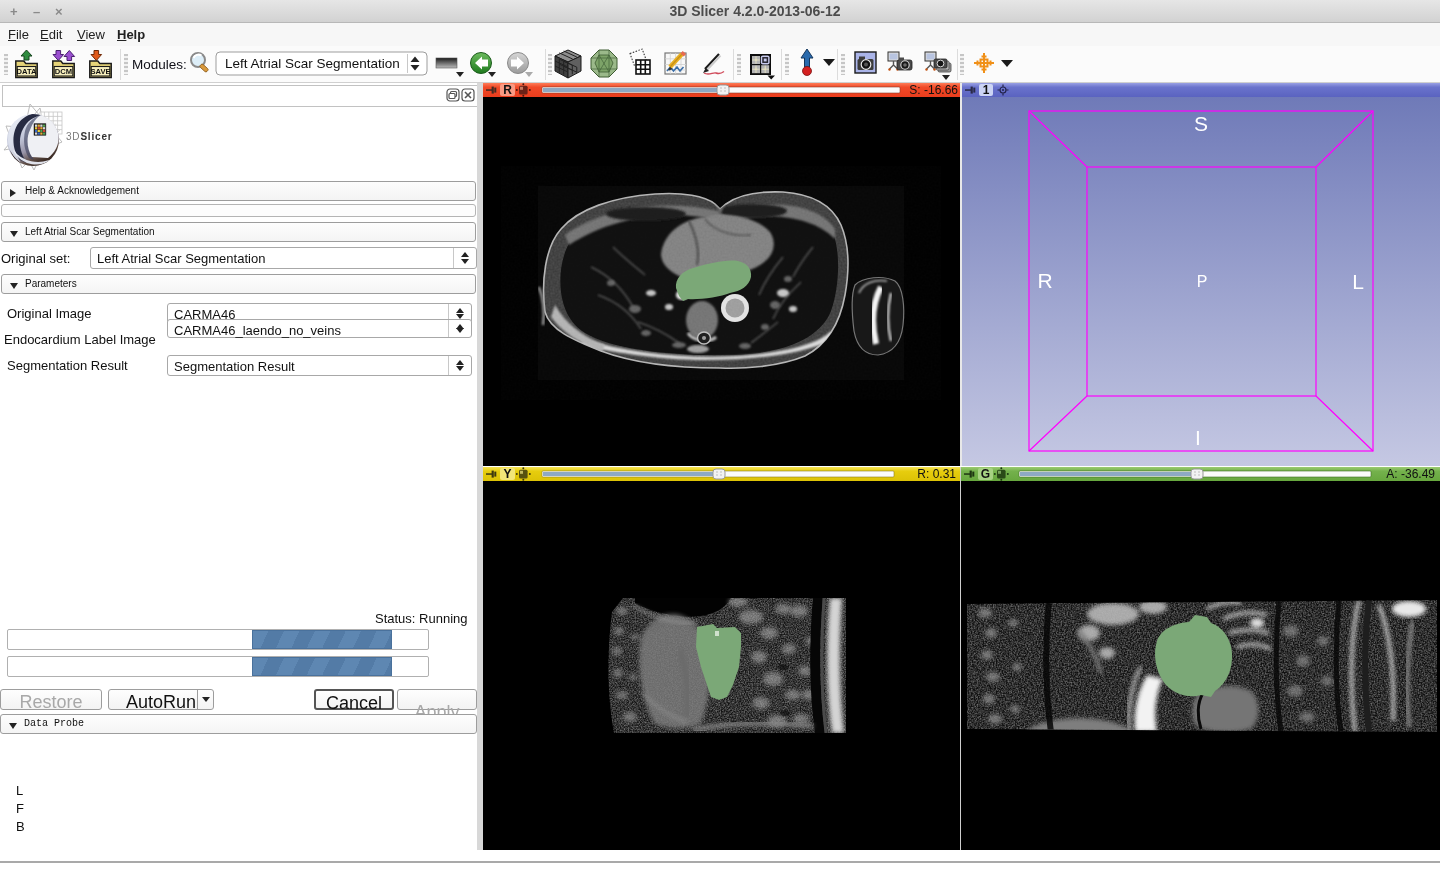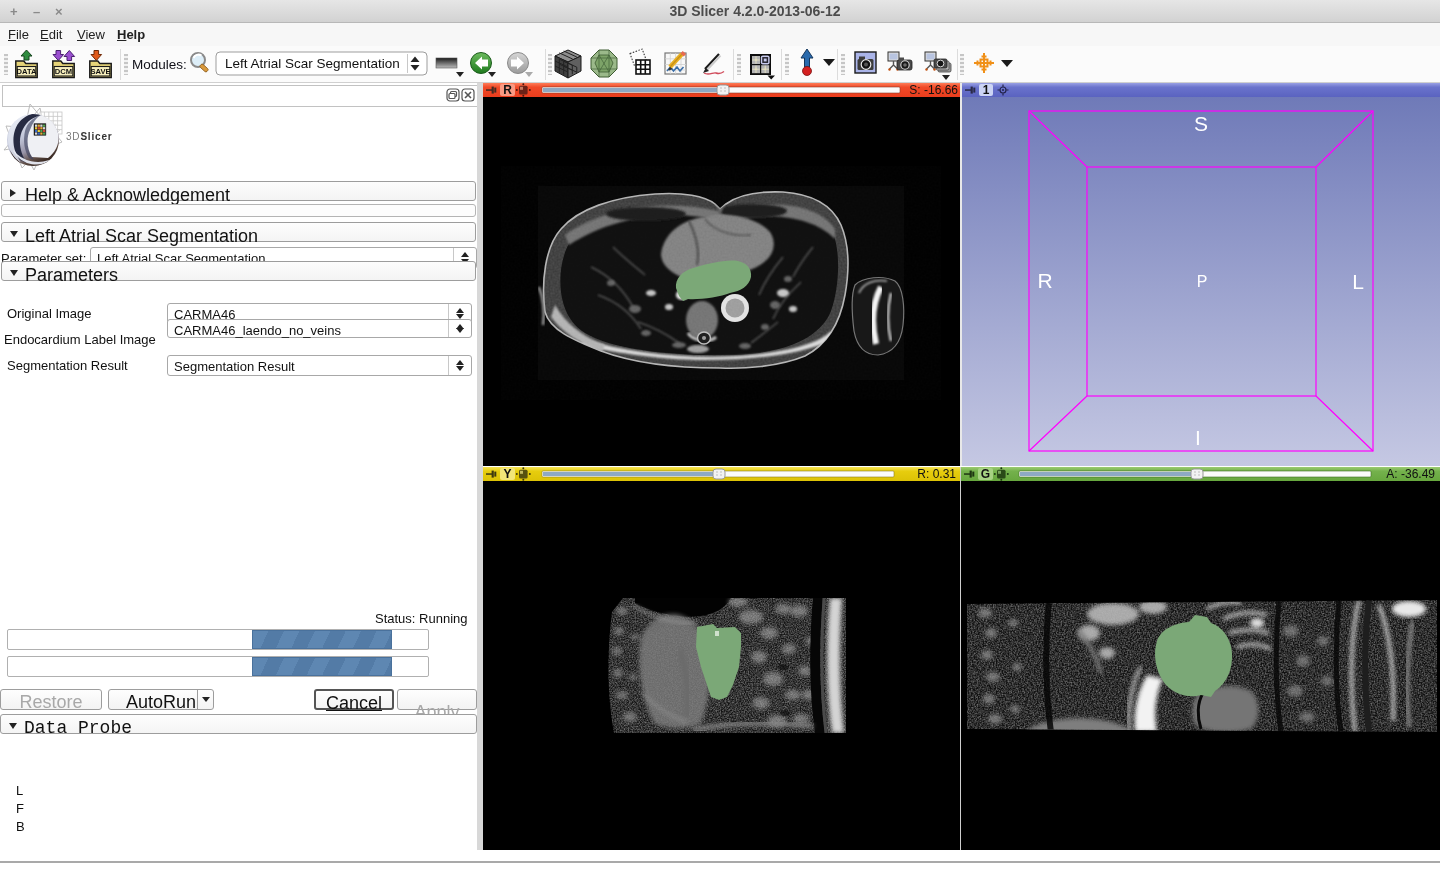--- a/index.html
+++ b/index.html
@@ -18,21 +18,21 @@
   #menubar{left:0;top:23px;width:1440px;height:23px;background:#f7f7f7;}
   .menuitem{top:4px;font-size:13px;color:#222;}
   .menuitem span{text-decoration:underline;}
   
   #toolbar{left:0;top:46px;width:1440px;height:36px;background:#fbfbfb;
     border-bottom:1px solid #d0d0d0;}
   
   #panel{left:0;top:83px;width:477px;height:779px;background:#ffffff;}
   .hdr{left:1px;width:475px;height:20px;border:1px solid #9d9d9d;border-radius:3px;
     background:linear-gradient(#fdfdfd,#f4f4f4);box-sizing:border-box;
-    font-size:18px;color:#111;}
+    font-size:10px;color:#111;}
   .hdr .tri{position:absolute;left:8px;top:7px;width:0;height:0;}
   .tri-r{border-left:6px solid #222;border-top:4px solid transparent;border-bottom:4px solid transparent;}
   .tri-d{border-top:6px solid #222;border-left:4px solid transparent;border-right:4px solid transparent;}
   .hdr .txt{position:absolute;left:23px;top:3px;}
   .combo{box-sizing:border-box;border:1px solid #a8a8a8;border-radius:3px;background:#fff;
     font-size:13px;color:#111;}
   .combo .ct{position:absolute;left:6px;top:3px;white-space:nowrap;}
   .spin{position:absolute;right:0;top:0;width:22px;height:100%;border-left:1px solid #c8c8c8;}
   .spin:before,.spin:after{content:"";position:absolute;left:7px;width:0;height:0;}
   .spin:before{top:4px;border-bottom:5px solid #222;border-left:4px solid transparent;border-right:4px solid transparent;}
@@ -351,27 +351,27 @@
   <div class="abs hdr" style="top:181px;">
       <span class="tri tri-r"></span>
       <span class="txt">Help &amp; Acknowledgement</span>
     </div>
   <div class="abs" style="left:1px;top:204px;width:475px;height:13px;border:1px solid #b5b5b5;border-radius:3px;background:#fdfdfd;box-sizing:border-box;"></div>
   <div class="abs hdr" style="top:222px;">
       <span class="tri tri-d" style="top:8px;"></span>
       <span class="txt">Left Atrial Scar Segmentation</span>
     </div>
 
-  <div class="abs lbl" style="left:1px;top:251px;">Parameter set:</div>
+  <div class="abs lbl" style="left:1px;top:251px;">Original set:</div>
   <div class="abs combo" style="left:90px;top:247px;width:387px;height:22px;">
      <span class="ct">Left Atrial Scar Segmentation</span>
       <span class="spin"></span>
     </div>
 
-  <div class="abs hdr" style="top:261px;text-decoration:underline;">
+  <div class="abs hdr" style="top:274px;text-decoration:underline;">
       <span class="tri tri-d" style="top:8px;"></span>
       <span class="txt">Parameters</span>
     </div>
 
   <div class="abs lbl" style="left:7px;top:306px;">Original Image</div>
   <div class="abs combo" style="left:167px;top:303px;width:305px;height:21px;">
      <span class="ct">CARMA46</span>
       <span class="spin"></span>
     </div>
   <div class="abs lbl" style="left:4px;top:332px;">Endocardium Label Image</div>
@@ -390,21 +390,21 @@
      <div class="chunk" style="left:244px;width:140px;"></div>
     </div>
   <div class="abs pbar" style="left:7px;top:656px;width:422px;">
      <div class="chunk" style="left:244px;width:140px;"></div>
     </div>
 
   <div class="abs btn dis" style="left:0px;top:689px;width:102px;padding-top:2px;">Restore Defaults</div>
   <div class="abs btn" style="left:108px;top:689px;width:106px;padding-top:2px;">AutoRun</div>
   <div class="abs" style="left:197px;top:689px;width:1px;height:21px;background:#9d9d9d;"></div>
   <div class="abs" style="left:202px;top:697px;width:0;height:0;border-top:5px solid #222;border-left:4px solid transparent;border-right:4px solid transparent;"></div>
-  <div class="abs btn" style="left:314px;top:689px;width:80px;padding-top:2px;border:2px solid #555;text-decoration:underline;">Cancel</div>
+  <div class="abs btn" style="left:314px;top:689px;width:80px;padding-top:2px;border:2px solid #555;">Cancel</div>
   <div class="abs btn dis" style="left:397px;top:689px;width:80px;padding-top:12px;">Apply</div>
 
   <div class="abs hdr" style="top:714px;width:477px;left:0px;font-family:Liberation Mono, monospace;">
       <span class="tri tri-d" style="top:8px;"></span>
       <span class="txt">Data Probe</span>
     </div>
 
   <div class="abs lbl" style="left:16px;top:783px;">L</div>
   <div class="abs lbl" style="left:16px;top:801px;">F</div>
   <div class="abs lbl" style="left:16px;top:819px;">B</div>

